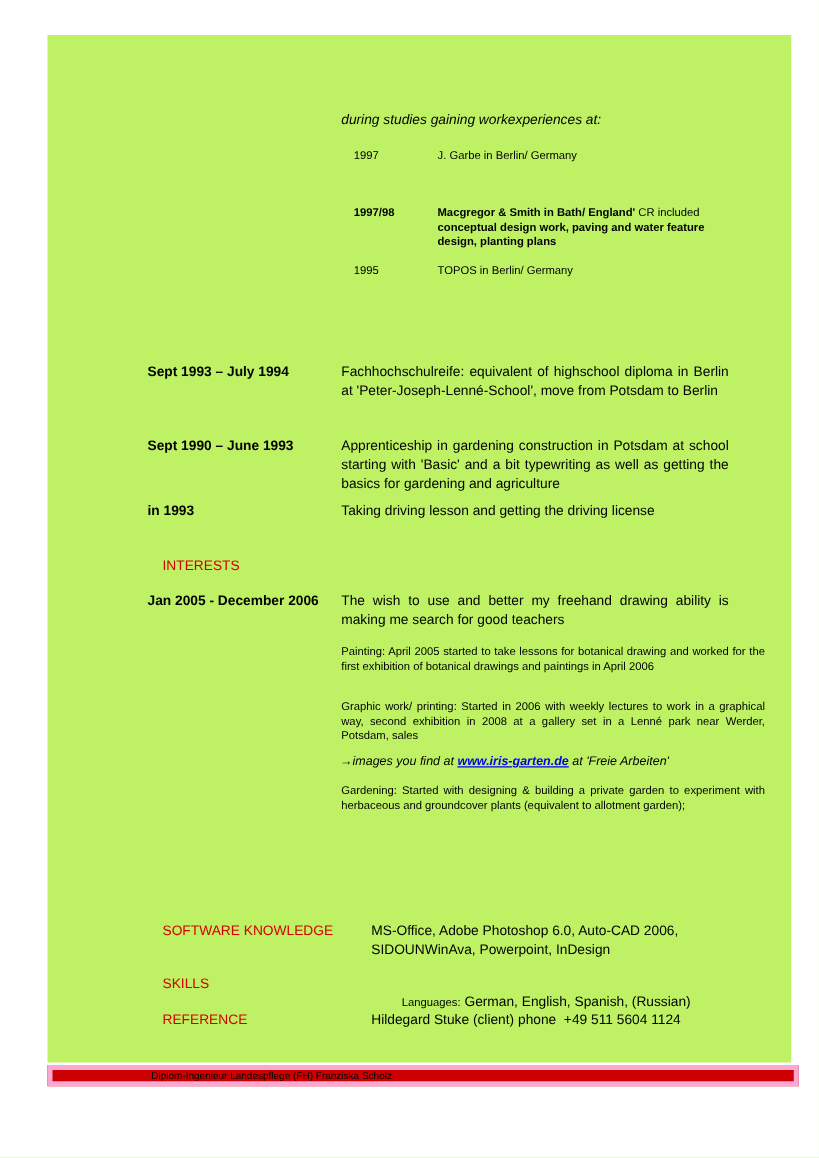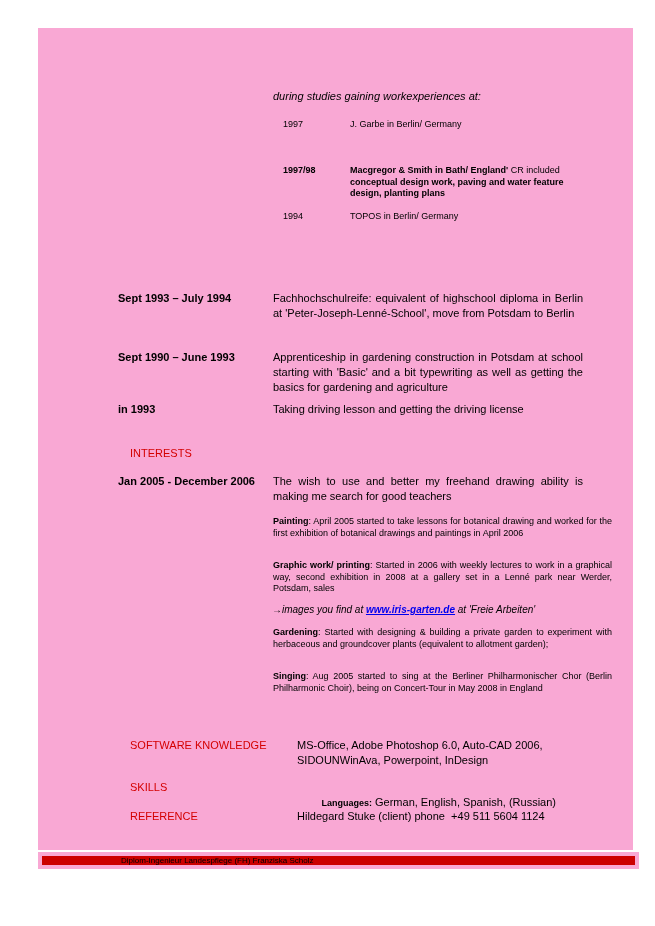--- a/index.html
+++ b/index.html
@@ -3,36 +3,36 @@
 <meta charset="utf-8">
 <style>
   html,body{margin:0;padding:0;}
   body{
     width:655px;height:926px;background:#ffffff;
     font-family:"Liberation Sans", sans-serif;color:#000;
   }
   .page{position:relative;width:655px;height:926px;background:#ffffff;overflow:hidden;}
   .sheet{
     position:absolute;left:38px;top:28px;width:595px;height:822px;
-    background:#f9a8d4;
+    background:#bef264;
   }
   .blk{position:absolute;left:0;width:595px;}
   .lbl{position:absolute;left:80px;width:152px;font-size:11px;line-height:14px;font-weight:bold;}
   .cnt{position:absolute;left:235px;width:310px;font-size:11px;line-height:15px;}
   .just{text-align:justify;}
   .red{color:#d40000;font-weight:normal;margin-left:12px;}
   .b{font-weight:bold;}
   .intro{position:absolute;left:235px;width:340px;font-size:11px;line-height:14px;font-style:italic;}
   .year{position:absolute;left:245px;width:74px;font-size:9px;line-height:11.5px;}
   .wdesc{position:absolute;left:312px;width:233px;font-size:9px;line-height:11.5px;}
   .ipara{position:absolute;left:235px;width:339px;font-size:9px;line-height:11.5px;}
   .linkline{position:absolute;left:234px;width:345px;font-size:10px;line-height:11.5px;font-style:italic;}
   .linkline a{color:#0000ee;font-weight:bold;text-decoration:underline;}
   .val{position:absolute;left:248px;width:300px;font-size:11px;line-height:15px;white-space:pre-wrap;margin-left:11px;}
-  .lead-sm{font-weight:bold;font-size:9px;}
+  .lead-sm{font-weight:normal;font-size:9px;}
   .footer-bar{
     position:absolute;left:38px;top:852px;width:593px;height:9px;
     background:#cc0000;border:4px solid #f9a8d4;
   }
   .footer-bar span{
     position:absolute;left:79px;top:0;font-size:8px;line-height:9px;color:#000;
     white-space:nowrap;
   }
 </style>
 </head>
@@ -51,21 +51,21 @@
     </div>
 
     <div class="blk" style="top:137px">
       <div class="year b">1997/98</div>
       <div class="wdesc">
         <span class="b">Macgregor &amp; Smith in Bath/ England'</span><span> CR included </span><span class="b">conceptual design work, paving and water feature design, planting plans</span>
       </div>
     </div>
 
     <div class="blk" style="top:183px">
-      <div class="year">1994</div>
+      <div class="year">1995</div>
       <div class="wdesc">
         <div>TOPOS in Berlin/ Germany</div>
       </div>
     </div>
 
     <div class="blk" style="top:263px">
       <div class="lbl">Sept 1993 – July 1994</div>
       <div class="cnt just">Fachhochschulreife: equivalent of highschool diploma in Berlin at 'Peter-Joseph-Lenné-School', move from Potsdam to Berlin</div>
     </div>
 
@@ -97,23 +97,20 @@
     </div>
 
     <div class="linkline" style="top:576px">
       <span>→images you find at </span><a href="#">www.iris-garten.de</a><span> at 'Freie Arbeiten'</span>
     </div>
 
     <div class="ipara just" style="top:599px">
       <span class="lead-sm">Gardening</span><span>: Started with designing &amp; building a private garden to experiment with herbaceous and groundcover plants (equivalent to allotment garden);</span>
     </div>
 
-    <div class="ipara just" style="top:643px">
-      <span class="lead-sm">Singing</span><span>: Aug 2005 started to sing at the Berliner Philharmonischer Chor (Berlin Philharmonic Choir), being on Concert-Tour in May 2008 in England</span>
-    </div>
 
     <div class="blk" style="top:710px">
       <div class="lbl red">SOFTWARE KNOWLEDGE</div>
       <div class="val">MS-Office, Adobe Photoshop 6.0, Auto-CAD 2006, SIDOUNWinAva, Powerpoint, InDesign</div>
     </div>
 
     <div class="blk" style="top:752px">
       <div class="lbl red">SKILLS</div>
       <div class="val">
         <span class="lead-sm">Languages:</span><span> German, English, Spanish, (Russian)</span>

